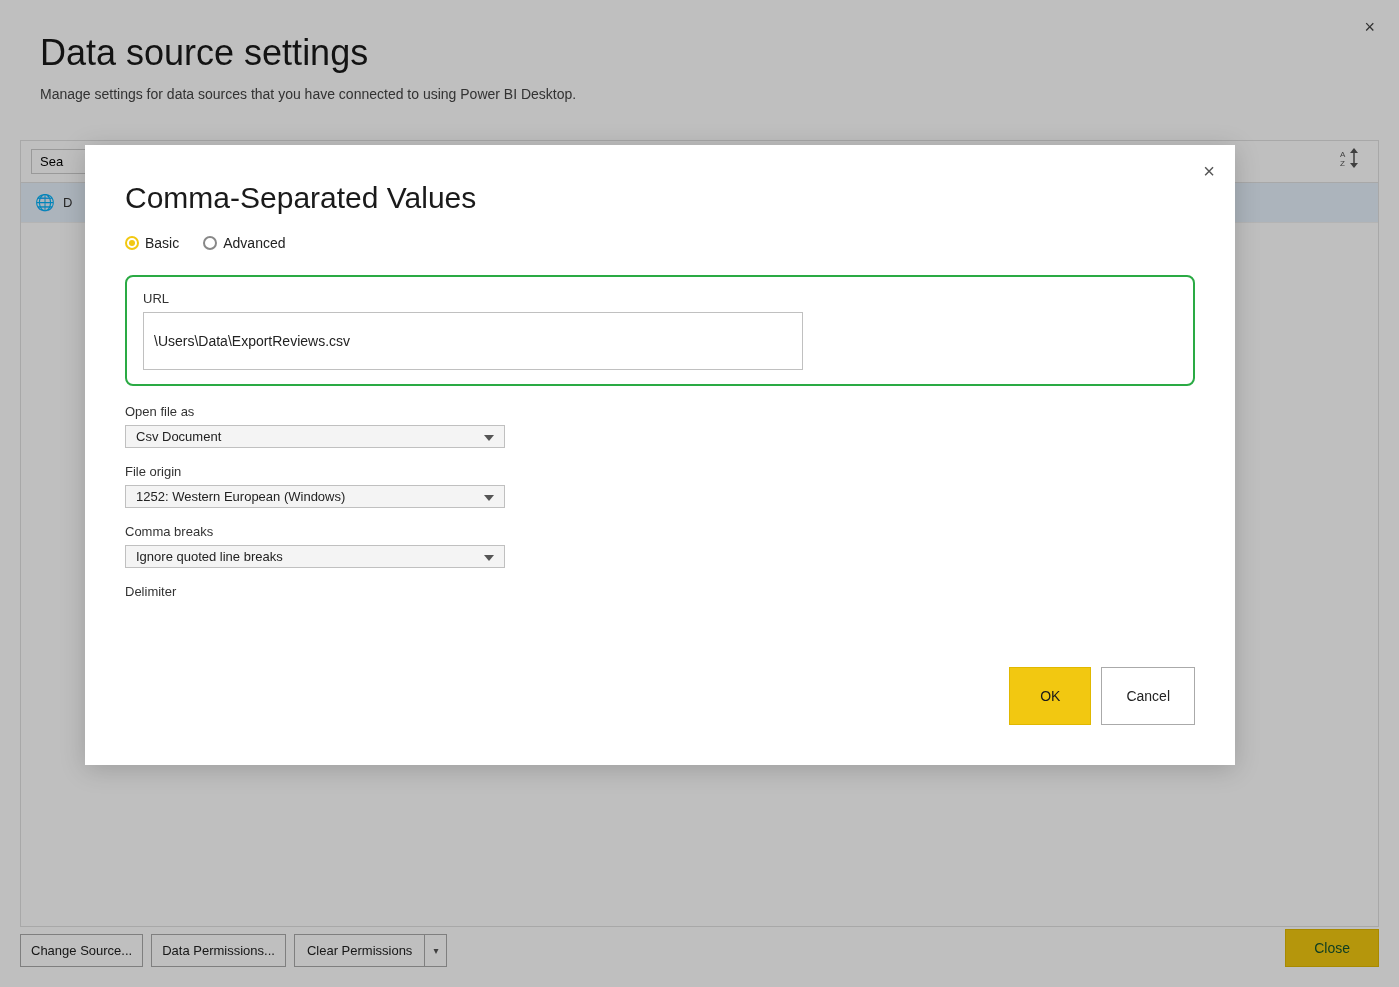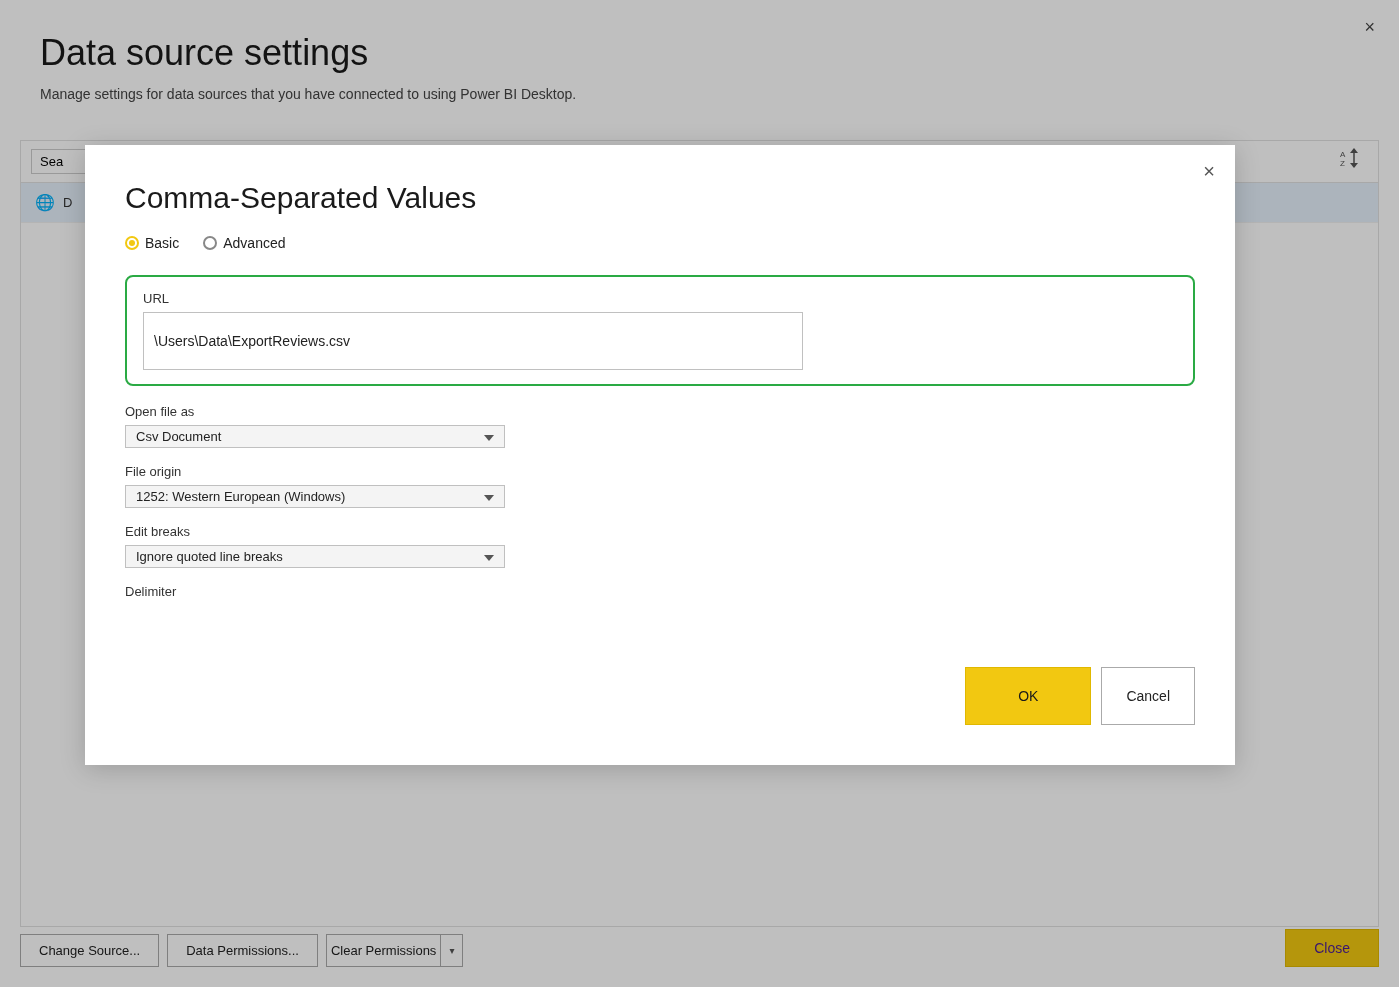--- a/index.html
+++ b/index.html
@@ -90,36 +90,36 @@
       left: 20px;
       right: 20px;
       display: flex;
       align-items: center;
       gap: 8px;
     }
 
     .btn-outline {
       background: #fff;
       border: 1px solid #aaa;
-      padding: 8px 18px;
+      padding: 8px 10px;
       font-size: 13px;
       cursor: pointer;
       color: #222;
       display: flex;
       align-items: center;
       gap: 4px;
     }
 
     .btn-yellow {
       background: #f2c811;
       border: 1px solid #e0b800;
       padding: 10px 28px;
       font-size: 14px;
       cursor: pointer;
-      color: #4c1d95;
+      color: #14532d;
       font-weight: 500;
     }
 
     .outer-close-yellow {
       position: absolute;
       bottom: 20px;
       right: 20px;
     }
 
     
@@ -231,21 +231,21 @@
       margin-top: auto;
       padding-top: 32px;
       display: flex;
       justify-content: flex-end;
       gap: 10px;
     }
 
     .btn-ok {
       background: #f2c811;
       border: 1px solid #e0b800;
-      padding: 10px 52px;
+      padding: 10px 30px;
       font-size: 14px;
       cursor: pointer;
       color: #1a1a1a;
       font-weight: 500;
       min-width: 80px;
     }
 
     .btn-cancel {
       background: #fff;
       border: 1px solid #aaa;
@@ -294,21 +294,21 @@
 
     .split-btn {
       display: flex;
       align-items: stretch;
     }
 
     .split-btn .btn-main {
       background: #fff;
       border: 1px solid #aaa;
       border-right: none;
-      padding: 8px 4px;
+      padding: 8px 12px;
       font-size: 13px;
       cursor: pointer;
       color: #222;
     }
 
     .split-btn .btn-arrow {
       background: #fff;
       border: 1px solid #aaa;
       padding: 8px 8px;
       font-size: 10px;
@@ -400,21 +400,21 @@
 
       <div class="form-field">
         <span class="field-label">File origin</span>
         <div class="dropdown-select">
           <span>1252: Western European (Windows)</span>
           <span><span class="chevron-down"></span></span>
         </div>
       </div>
 
       <div class="form-field">
-        <span class="field-label">Edit breaks</span>
+        <span class="field-label">Comma breaks</span>
         <div class="dropdown-select">
           <span>Ignore quoted line breaks</span>
           <span><span class="chevron-down"></span></span>
         </div>
       </div>
 
       <div class="form-field">
         <span class="field-label">Delimiter</span>
       </div>
 

